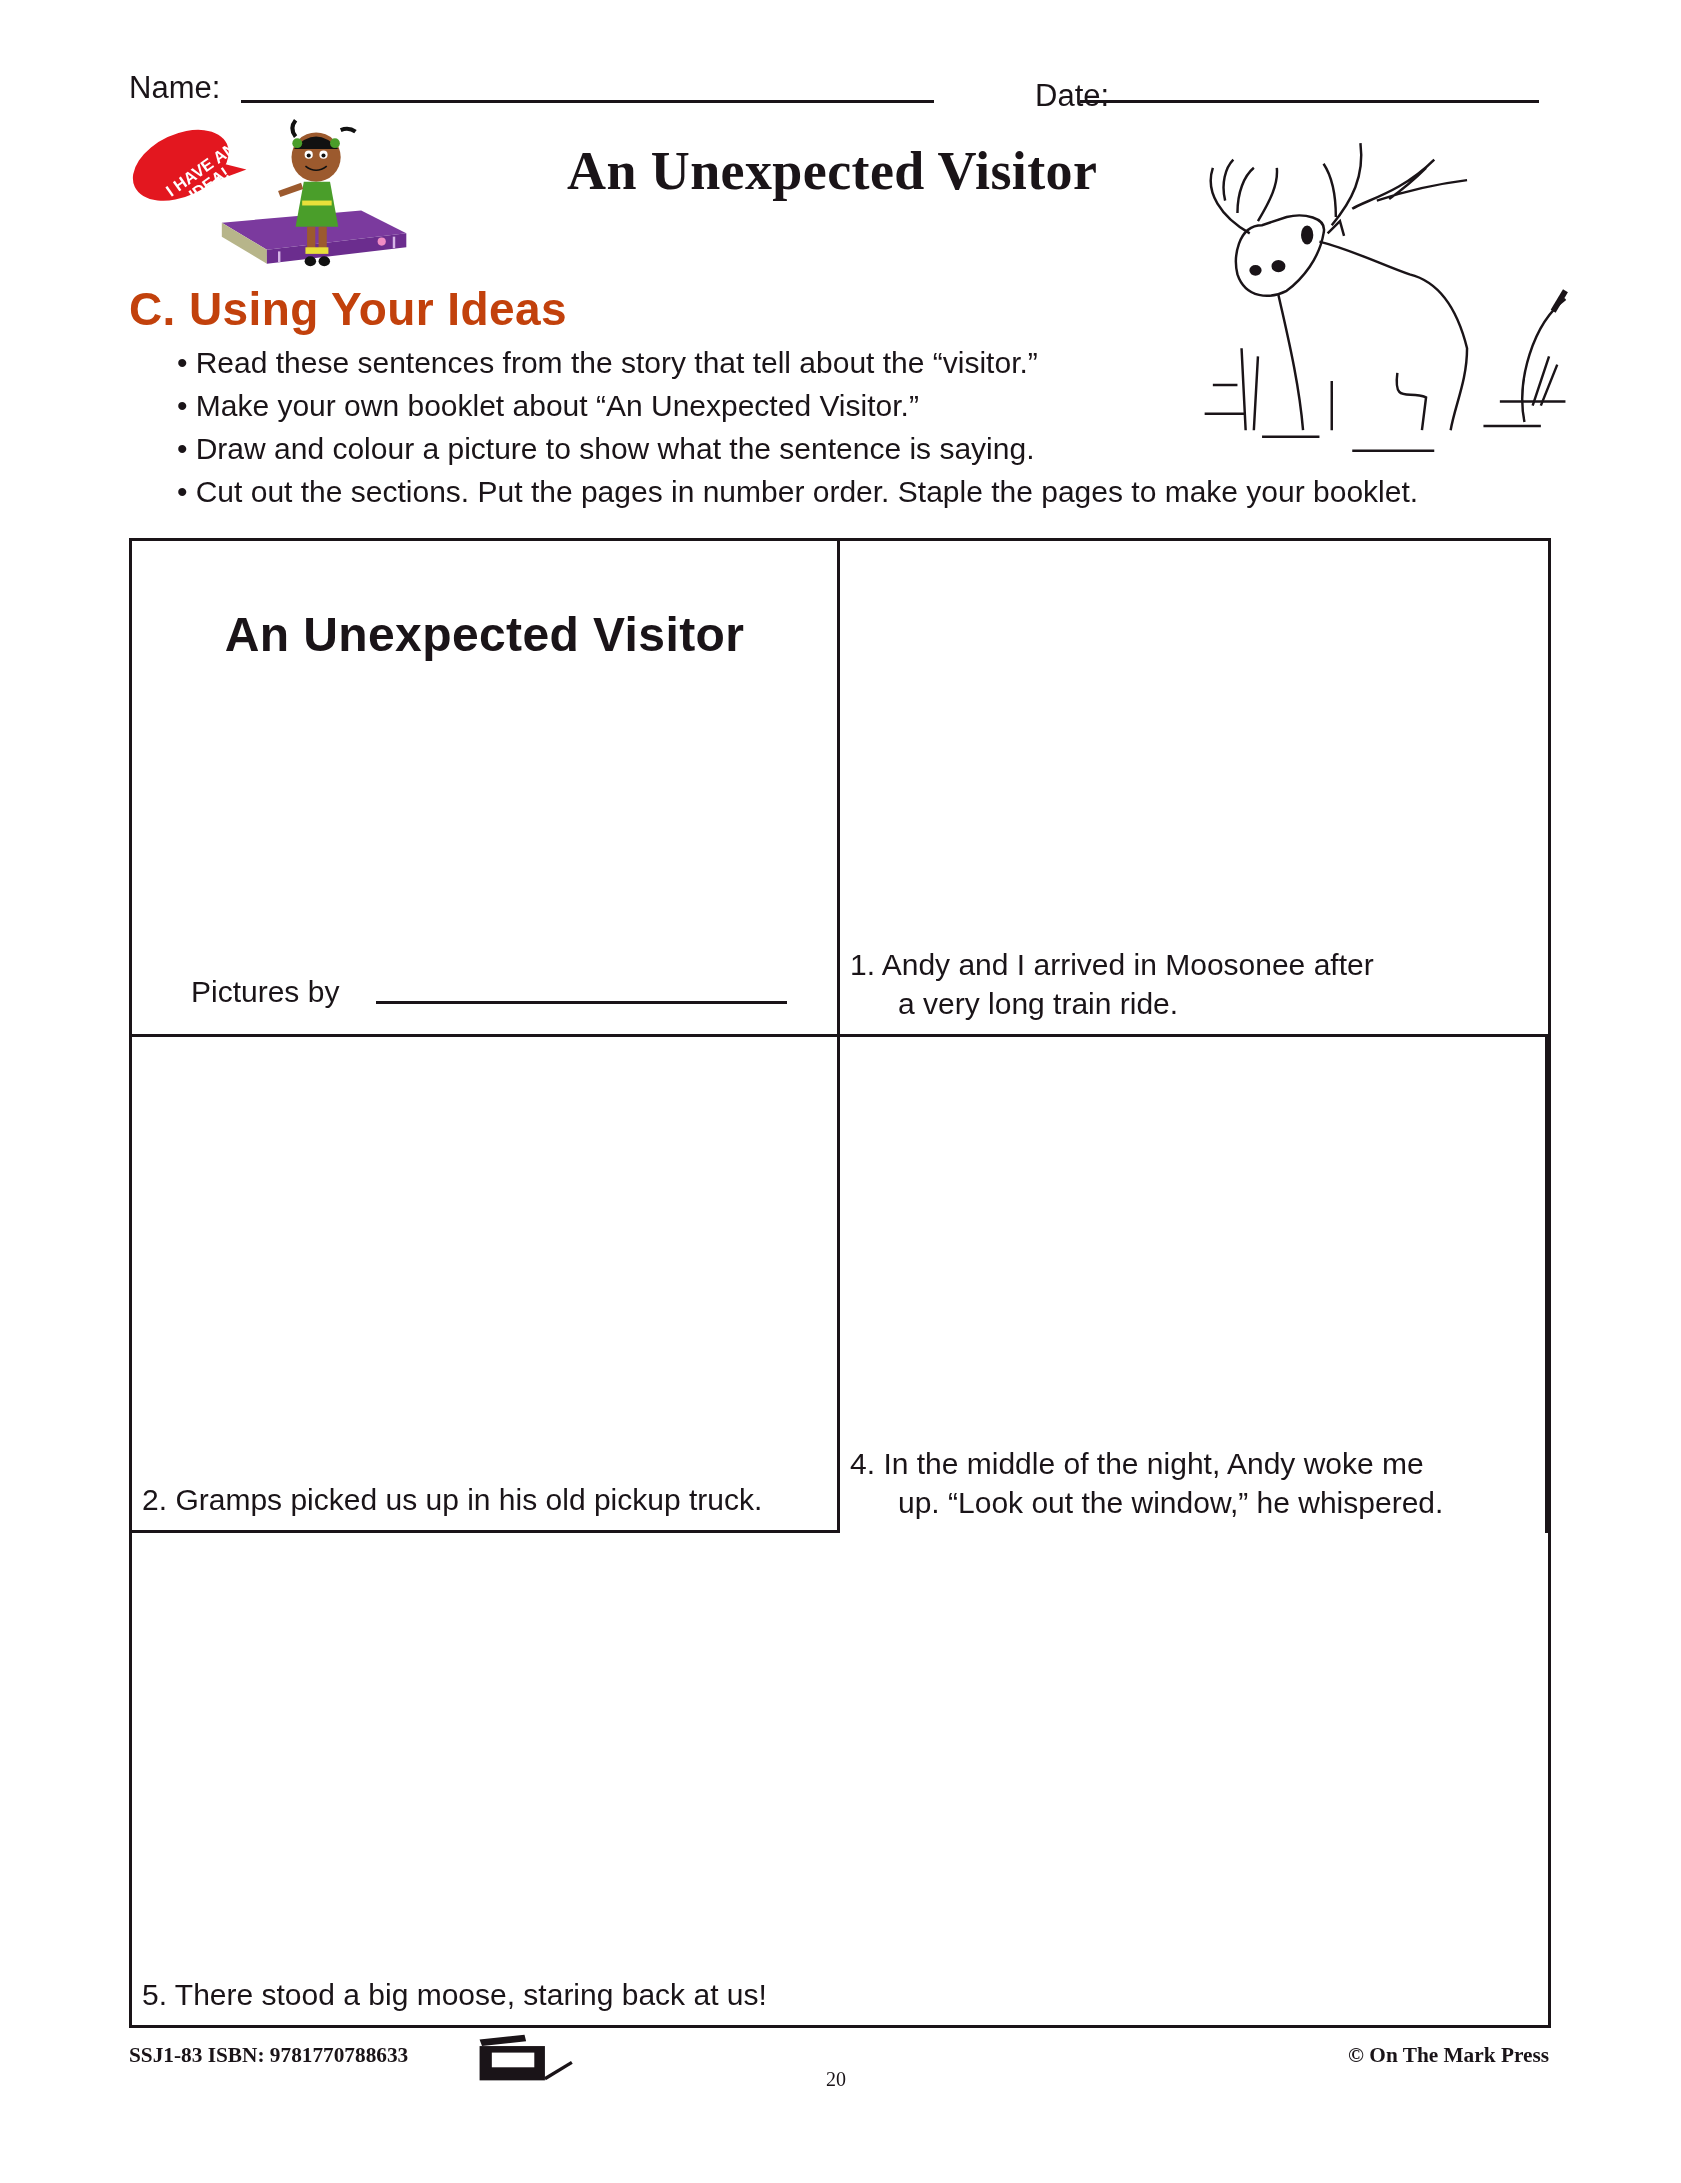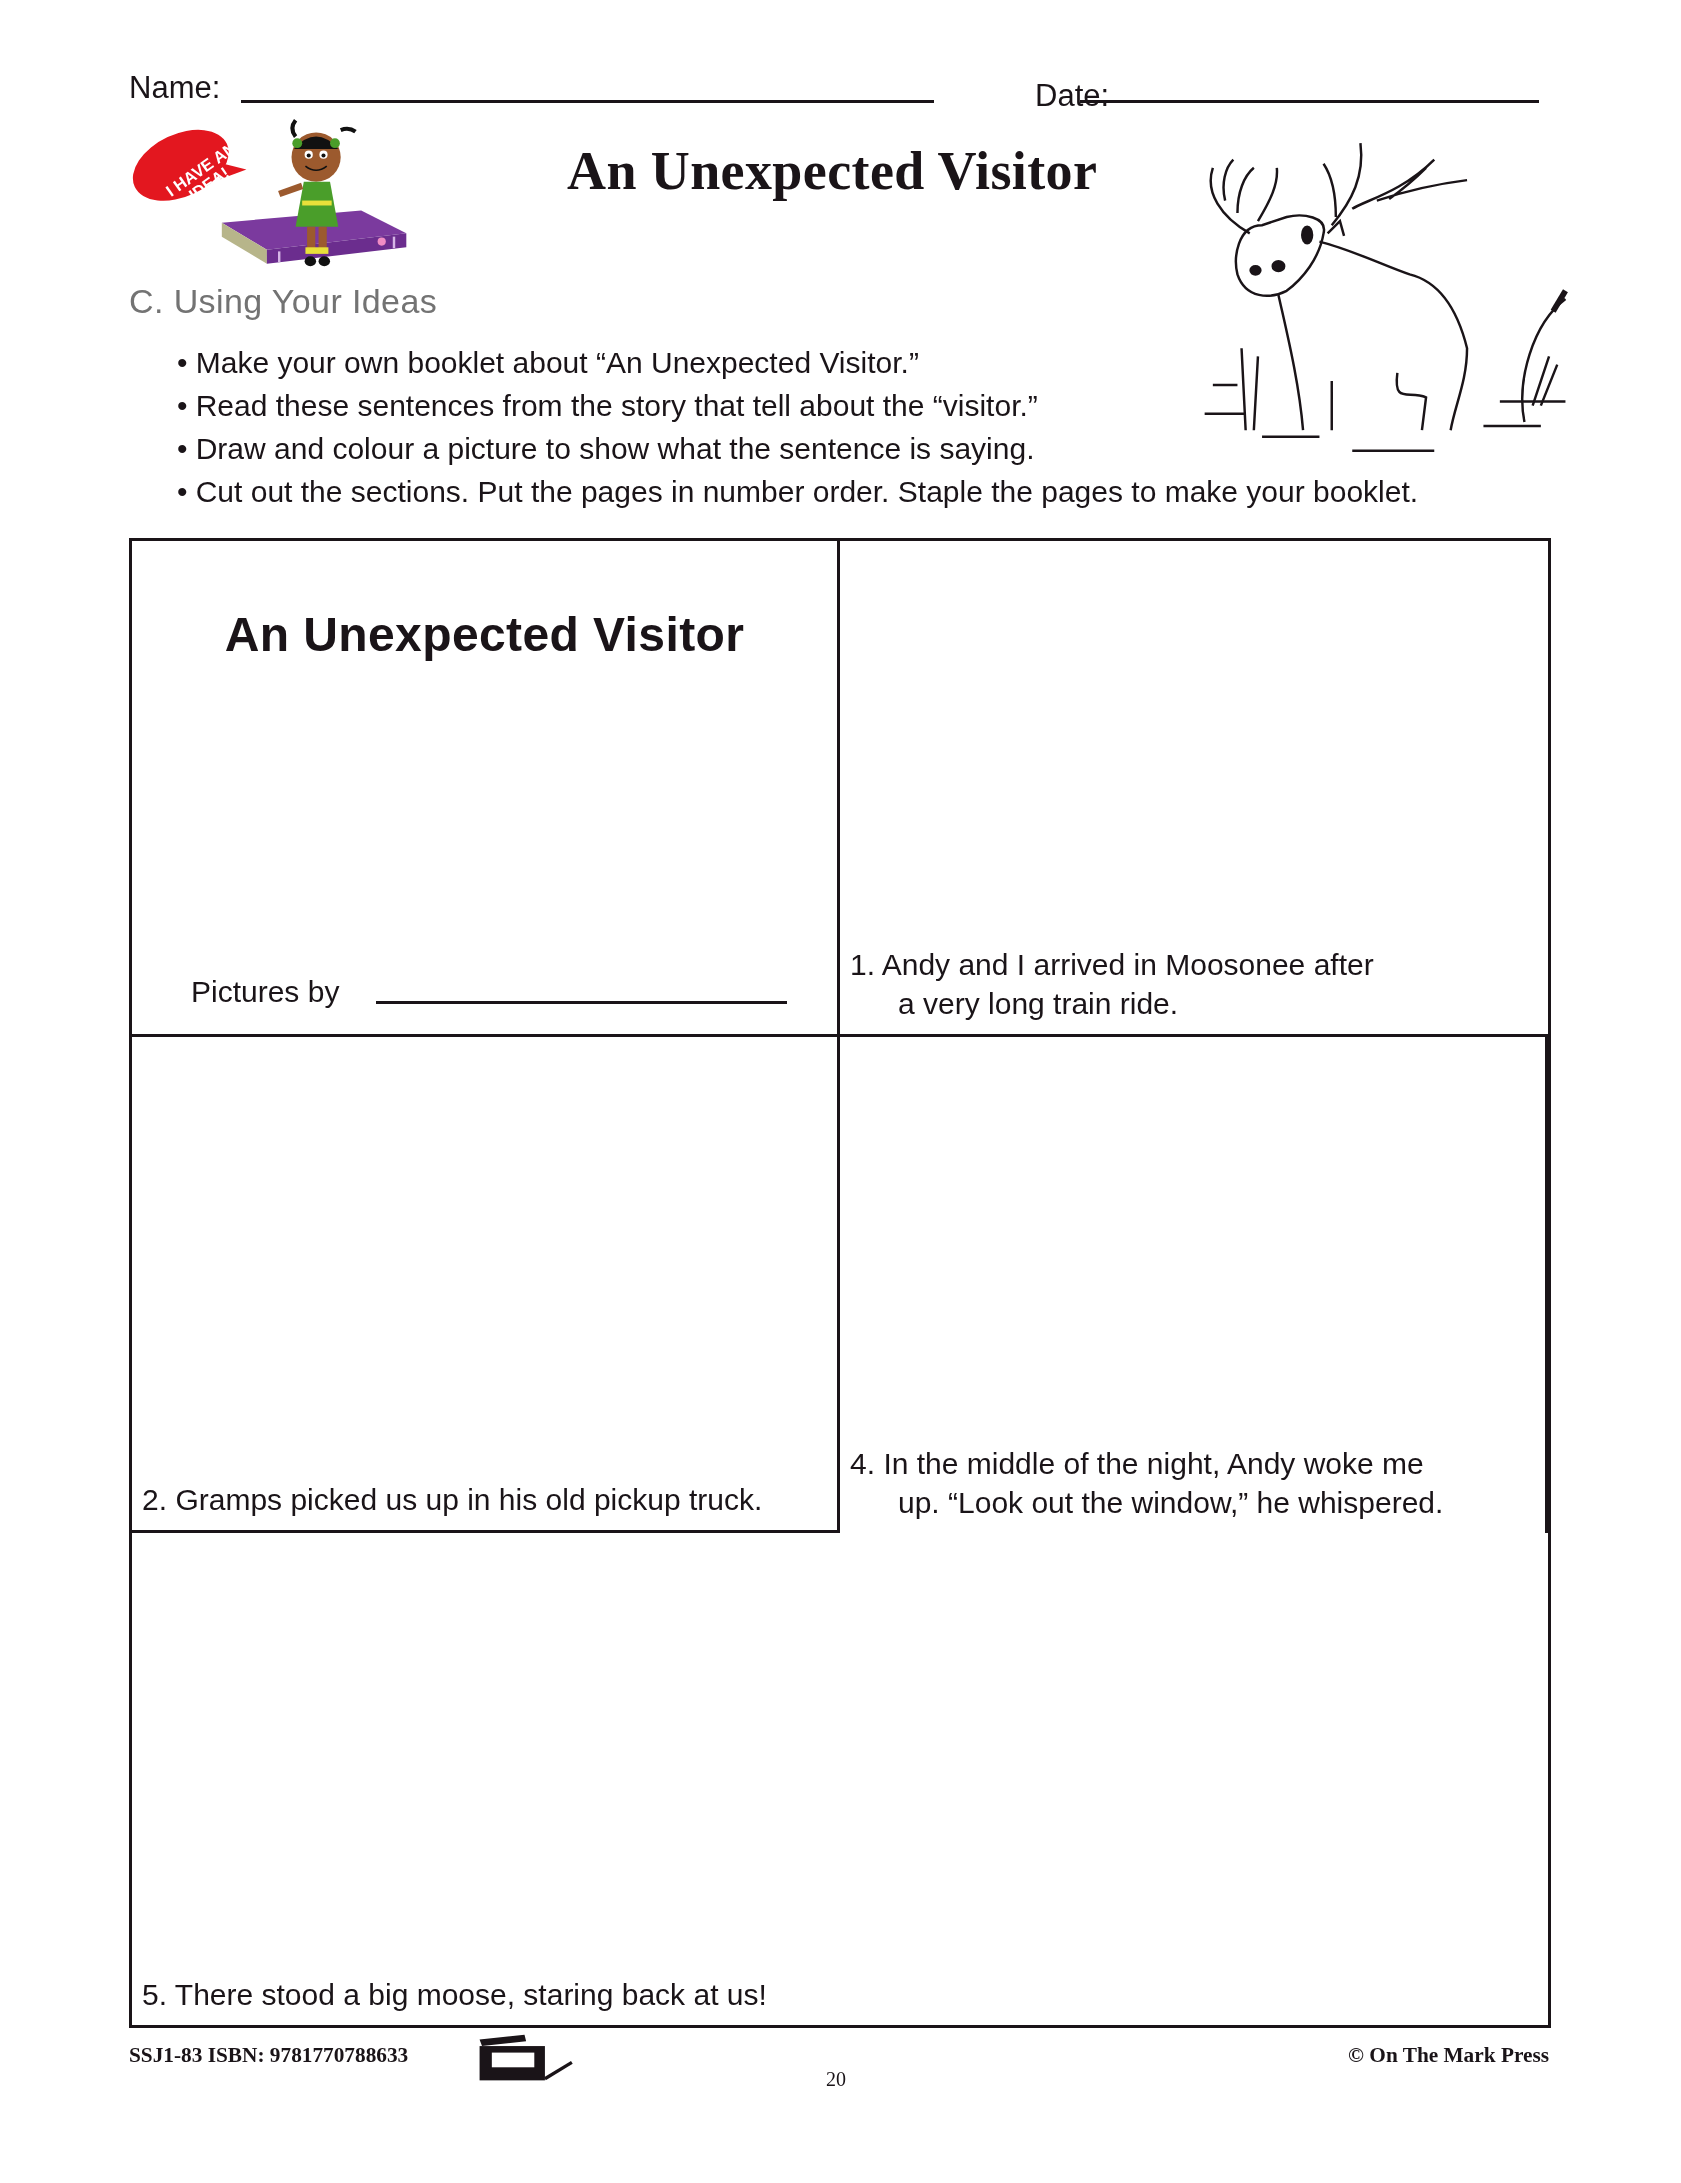--- a/index.html
+++ b/index.html
@@ -3,21 +3,21 @@
 <meta charset="utf-8">
 <style>
   html, body { margin:0; padding:0; background:#ffffff; }
   body { width:1682px; height:2183px; position:relative; overflow:hidden;
          font-family:"Liberation Sans", sans-serif; color:#1a1418; }
   .abs { position:absolute; }
   .field-label { font-size:31px; line-height:33px; }
   .field-line { height:0; border-bottom:3.3px solid #1a1418; }
   .main-title { font-family:"Liberation Serif", serif; font-weight:bold; font-size:54px;
                 white-space:nowrap; letter-spacing:0.4px; }
-  .section-heading { font-weight:normal; font-size:34px; color:#737373; white-space:nowrap;
+  .section-heading { font-weight:bold; font-size:46px; color:#c2410c; white-space:nowrap;
                      letter-spacing:0.4px; }
   .bullets { list-style:none; margin:0; padding:0; }
   .bullets li { font-size:30px; line-height:43px; white-space:nowrap; }
   .bullets li::before { content:"\2022"; margin-right:8.2px; }
   .grid { left:129px; top:538px; width:1422px; height:1490px; border:3.3px solid #1a1418;
           box-sizing:border-box; display:grid; grid-template-columns:1fr 1fr;
           grid-template-rows:496px 496px 1fr; }
   .cell { position:relative; box-sizing:border-box; }
   .cell.l { border-right:3.3px solid #1a1418; }
   .cell.r1, .cell.r2 { border-bottom:3.3px solid #1a1418; }
@@ -98,22 +98,22 @@
     <path d="M70,360 L65,260 M80,360 L85,270 M410,350 C400,300 420,230 460,200 M420,330 L440,270 M430,330 L450,280"></path>
     <path d="M445,215 l15,-25" stroke-width="7"></path>
 
     <path d="M30,305 L60,305 M20,340 L70,340 M380,325 L460,325 M360,355 L430,355 M200,385 L300,385 M90,368 L160,368"></path>
   </svg>
 </div>
 
 <div class="abs section-heading" style="left:129px;top:282px;">C. Using Your Ideas</div>
 
 <ul class="abs bullets" style="left:177px;top:341px;">
+  <li>Read these sentences from the story that tell about the “visitor.”</li>
   <li>Make your own booklet about “An Unexpected Visitor.”</li>
-  <li>Read these sentences from the story that tell about the “visitor.”</li>
   <li>Draw and colour a picture to show what the sentence is saying.</li>
   <li>Cut out the sections. Put the pages in number order. Staple the pages to make your booklet.</li>
 </ul>
 
 <div class="abs grid">
 
   <div class="cell l r1">
     <div class="cell-title">An Unexpected Visitor</div>
     <div class="pictures-by">
       <span>Pictures by</span>

